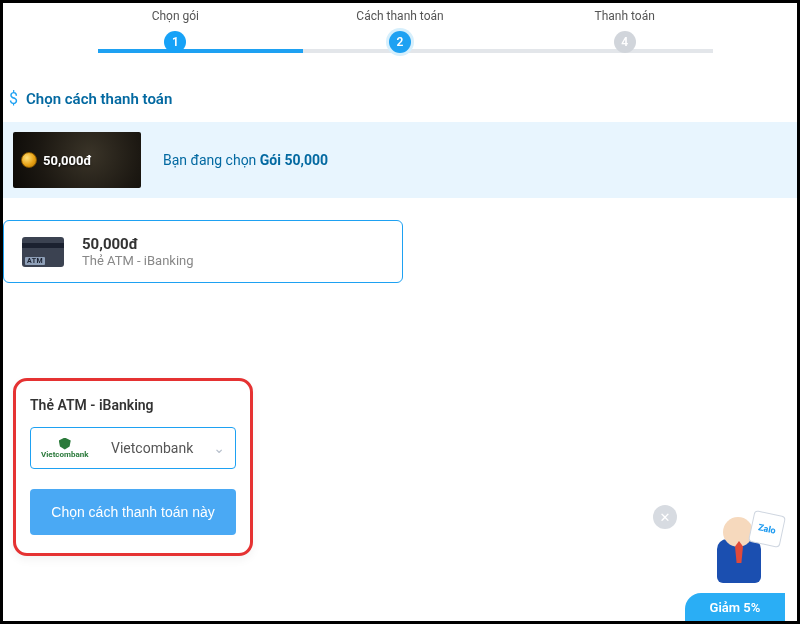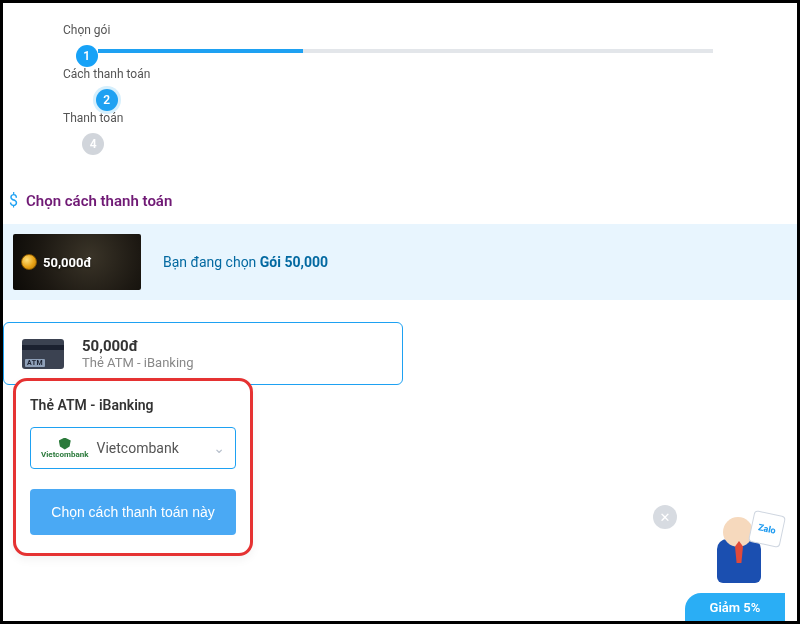--- a/index.html
+++ b/index.html
@@ -11,23 +11,22 @@
     border: 3px solid #000;
     position: relative;
     overflow: hidden;
   }
 
   
   .stepper {
     display: flex;
     justify-content: space-between;
     align-items: flex-start;
-    padding: 20px 60px 8px 60px;
-    position: relative;
-    flex-direction: column;
+    padding: 6px 60px 8px 60px;
+    position: relative;
   }
   .step {
     display: flex;
     flex-direction: column;
     align-items: center;
     flex: 1;
     position: relative;
     z-index: 2;
   }
   .step-label {
@@ -69,21 +68,21 @@
   .section-title {
     display: flex;
     align-items: center;
     gap: 8px;
     padding: 28px 10px 14px 6px;
   }
   .currency-icon { color: #1ea1f2; font-size: 16px; }
   .section-title-text {
     font-size: 15px;
     font-weight: 600;
-    color: #701a75;
+    color: #0369a1;
   }
 
   
   .package-banner {
     background: #e8f5fe;
     display: flex;
     align-items: center;
     gap: 22px;
     padding: 10px 10px;
   }
@@ -173,23 +172,24 @@
     color: #333;
     margin-bottom: 14px;
   }
   .bank-select {
     border: 1px solid #1ea1f2;
     border-radius: 4px;
     height: 42px;
     display: flex;
     align-items: center;
     padding: 0 10px;
-    gap: 8px;
+    gap: 20px;
     cursor: pointer;
     justify-content: flex-start;
+    text-align: right;
   }
   .bank-logo {
     font-size: 8px;
     color: #2b7a3b;
     font-weight: 700;
     display: flex;
     flex-direction: column;
     align-items: center;
     line-height: 1;
   }

